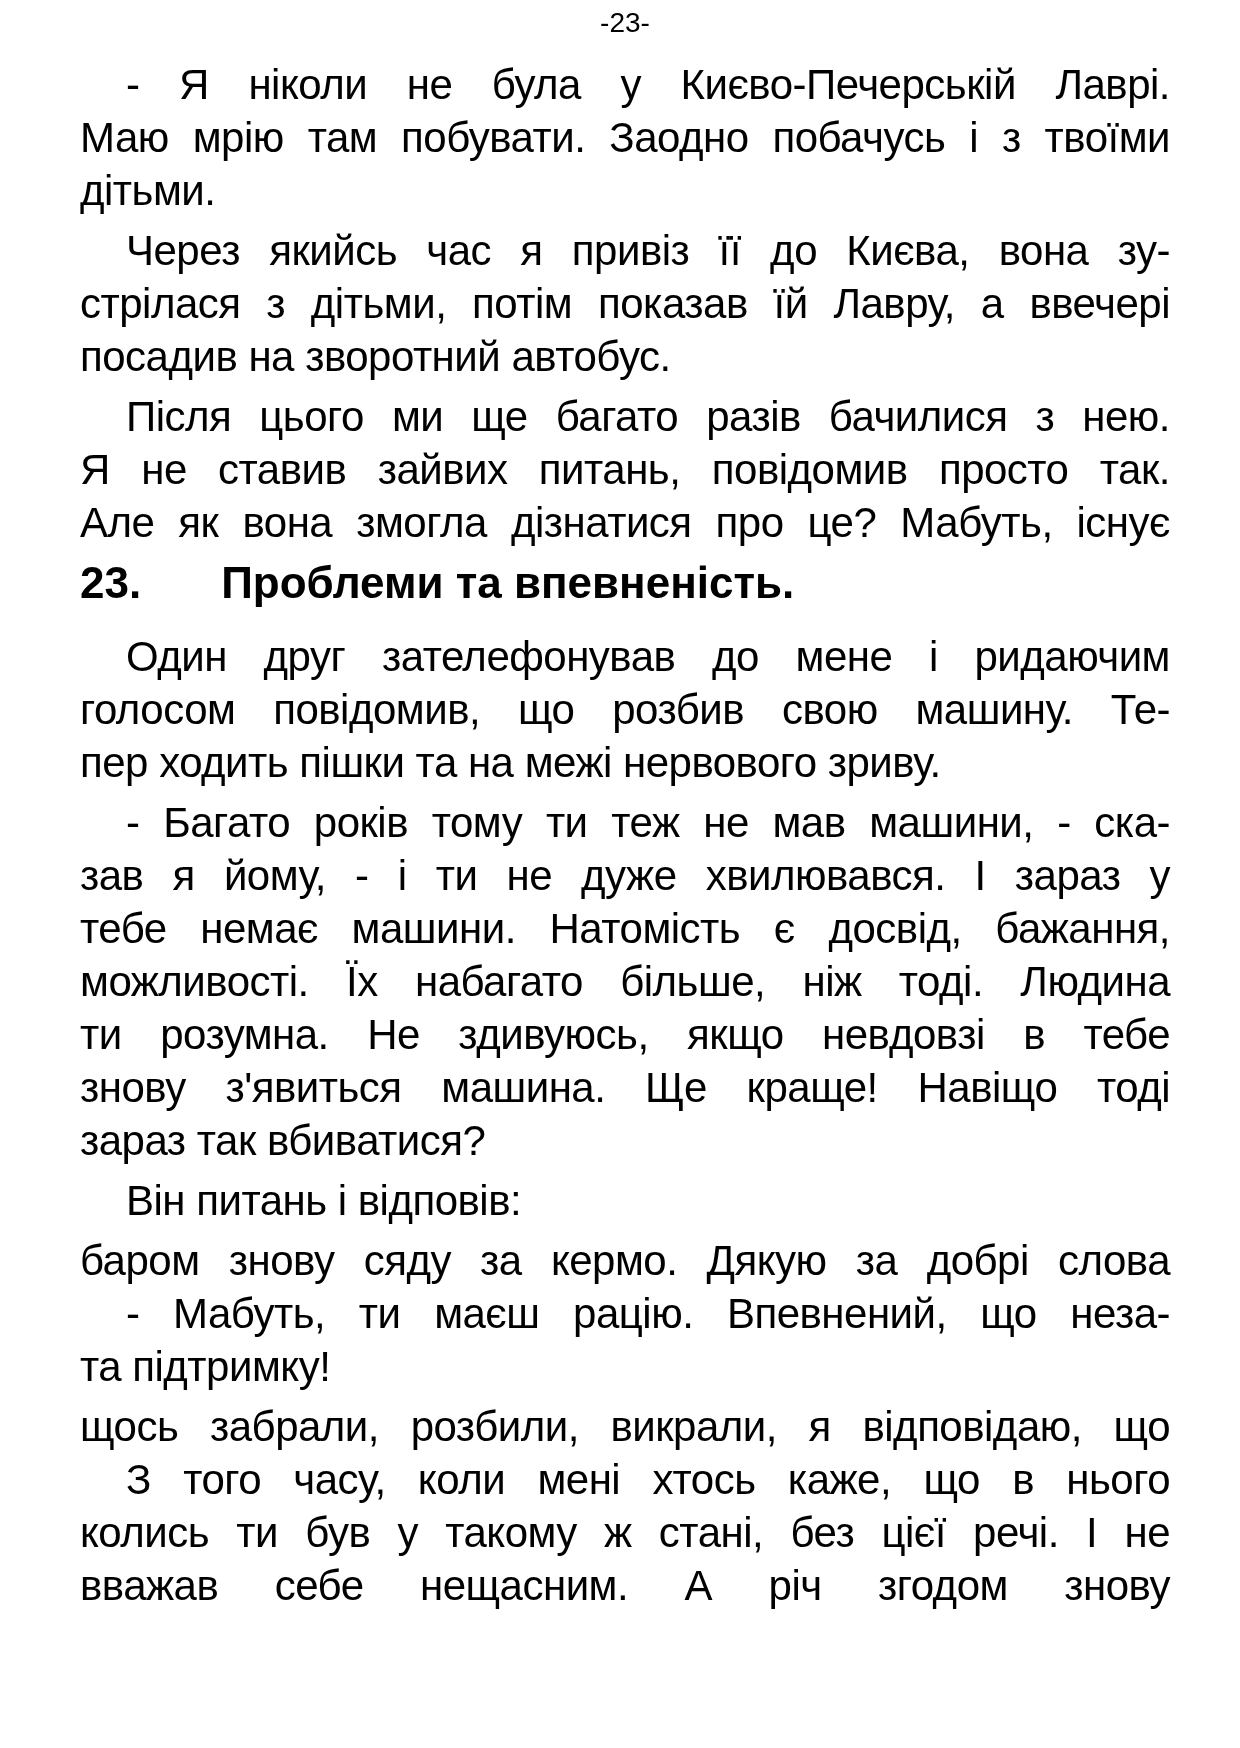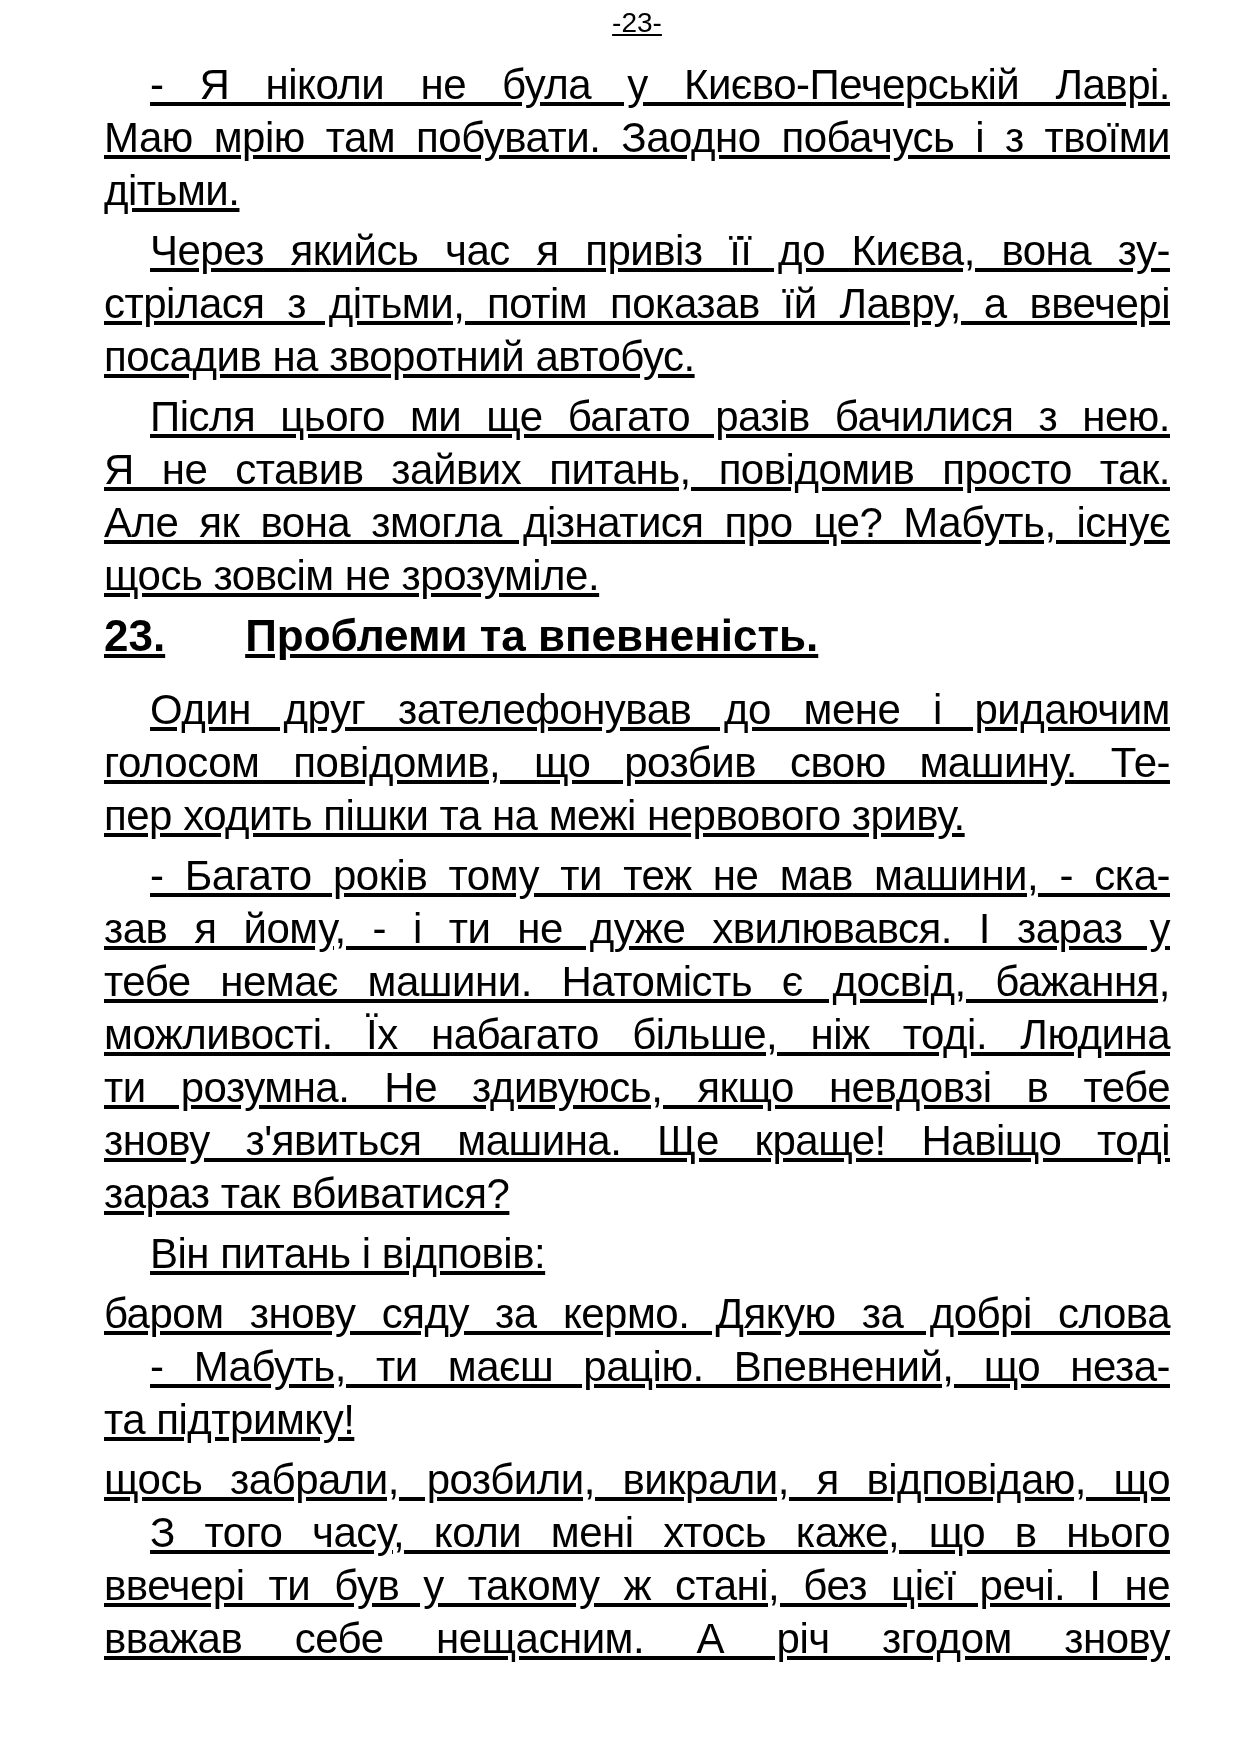--- a/index.html
+++ b/index.html
@@ -11,22 +11,21 @@
     width: 1240px;
     height: 1748px;
     font-family: "Liberation Sans", sans-serif;
     color: #000000;
     overflow: hidden;
   }
   .page {
     box-sizing: border-box;
     width: 1240px;
     height: 1748px;
-    padding: 8px 70px 0 104px;
-    text-decoration: underline;
+    padding: 8px 70px 0 80px;
   }
   .page-number {
     text-align: center;
     font-size: 28px;
     line-height: 30px;
     letter-spacing: 0px;
   }
   .content {
     margin-top: 20px;
   }
@@ -68,21 +67,20 @@
       </div>
       <div class="para">
         <div class="line just indent">Через якийсь час я привіз її до Києва, вона зу-</div>
         <div class="line just">стрілася з дітьми, потім показав їй Лавру, а ввечері</div>
         <div class="line">посадив на зворотний автобус.</div>
       </div>
       <div class="para">
         <div class="line just indent">Після цього ми ще багато разів бачилися з нею.</div>
         <div class="line just">Я не ставив зайвих питань, повідомив просто так.</div>
         <div class="line just">Але як вона змогла дізнатися про це? Мабуть, існує</div>
-        <div class="line">щось зовсім не зрозуміле.</div>
       </div>
       <div class="heading">
         <span>23.</span>
         <span>Проблеми та впевненість.</span>
       </div>
       <div class="para">
         <div class="line just indent">Один друг зателефонував до мене і ридаючим</div>
         <div class="line just">голосом повідомив, що розбив свою машину. Те-</div>
         <div class="line">пер ходить пішки та на межі нервового зриву.</div>
       </div>
@@ -99,17 +97,17 @@
         <div class="line indent">Він питань і відповів:</div>
       </div>
       <div class="para">
         <div class="line just">баром знову сяду за кермо. Дякую за добрі слова</div>
         <div class="line just indent">- Мабуть, ти маєш рацію. Впевнений, що неза-</div>
         <div class="line">та підтримку!</div>
       </div>
       <div class="para">
         <div class="line just">щось забрали, розбили, викрали, я відповідаю, що</div>
         <div class="line just indent">З того часу, коли мені хтось каже, що в нього</div>
-        <div class="line just">ввечері ти був у такому ж стані, без цієї речі. І не</div>
+        <div class="line just">колись ти був у такому ж стані, без цієї речі. І не</div>
         <div class="line just">вважав себе нещасним. А річ згодом знову</div>
       </div>
     </div>
 </div>
 
 </body></html>

